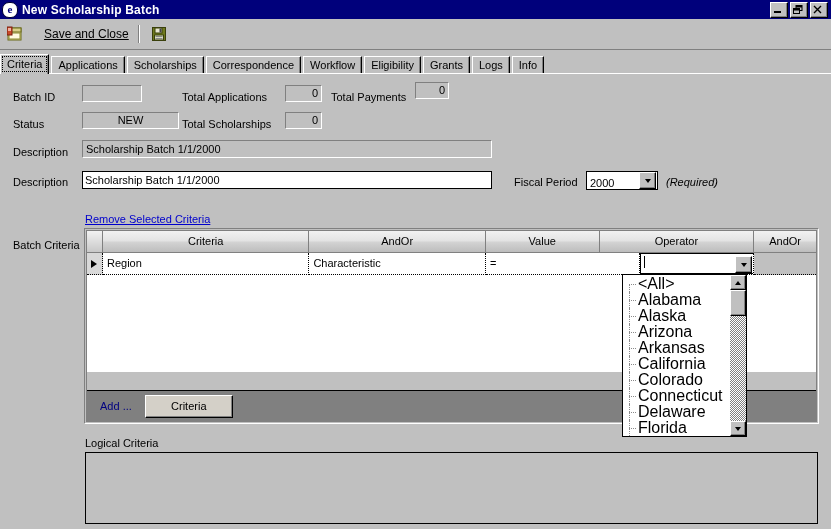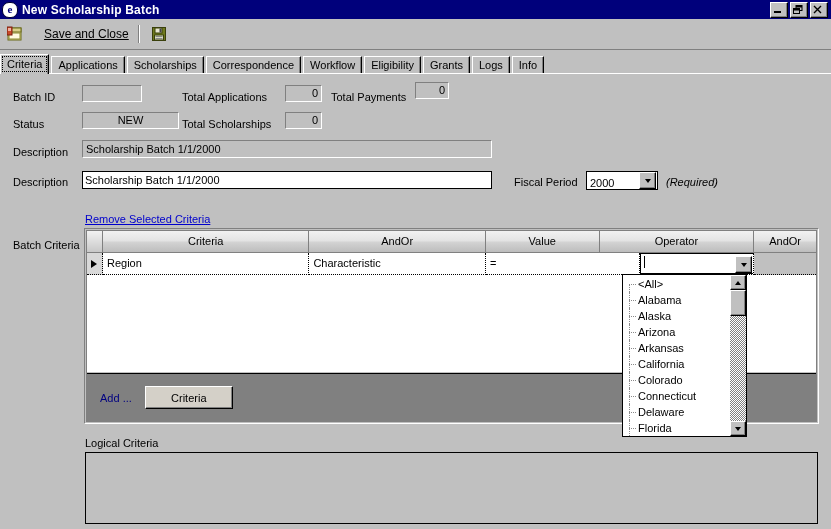--- a/index.html
+++ b/index.html
@@ -129,21 +129,21 @@
   }
   .gc.rowhdr{
     background:#d8d8d8;border-right:1px dotted #000;
     display:flex;align-items:center;justify-content:center;padding:0;
   }
   .gc.last{border-right:none;background:#c0c0c0;}
   .tri-r{width:0;height:0;border-top:4px solid transparent;border-bottom:4px solid transparent;border-left:6px solid #000;}
   .gfill{background:#fff;}
 
   .gfoot{
-    position:absolute;left:0;right:0;bottom:0;height:48px;background:#808080;
+    position:absolute;left:0;right:0;bottom:0;height:31px;background:#808080;
     border-top:1px solid #000;display:flex;align-items:center;box-sizing:border-box;
   }
   .gfoot .addlbl{margin-left:13px;font-size:11px;color:#000080;}
   .btn{
     height:21px;min-width:66px;padding:0 10px;margin-left:13px;
     background:#d4d0c8;font-size:11px;color:#000;cursor:pointer;
     border-top:1px solid #fff;border-left:1px solid #fff;
     border-right:1px solid #000;border-bottom:1px solid #000;
     box-shadow:inset -1px -1px 0 #808080;
     display:flex;align-items:center;justify-content:center;
@@ -164,21 +164,21 @@
   }
   .treedash::before{
     content:"";position:absolute;left:4px;top:0;bottom:0;width:0;
     border-left:1px dotted #8a8a8a;
   }
   .treedash::after{
     content:"";position:absolute;left:4px;top:8px;width:7px;height:0;
     border-top:1px dotted #8a8a8a;
   }
   .pi.first .treedash::before{top:8px;}
-  .pi-txt{font-size:11px;}
+  .pi-txt{font-size:16px;}
 
   .vsb{
     width:16px;background:#fff;border-left:1px solid #fff;
     display:flex;flex-direction:column;position:relative;
   }
   .sb-btn{
     height:15px;flex:0 0 15px;background:#c0c0c0;
     border-top:1px solid #fff;border-left:1px solid #fff;
     border-right:1px solid #000;border-bottom:1px solid #000;
     box-shadow:inset -1px -1px 0 #808080;

